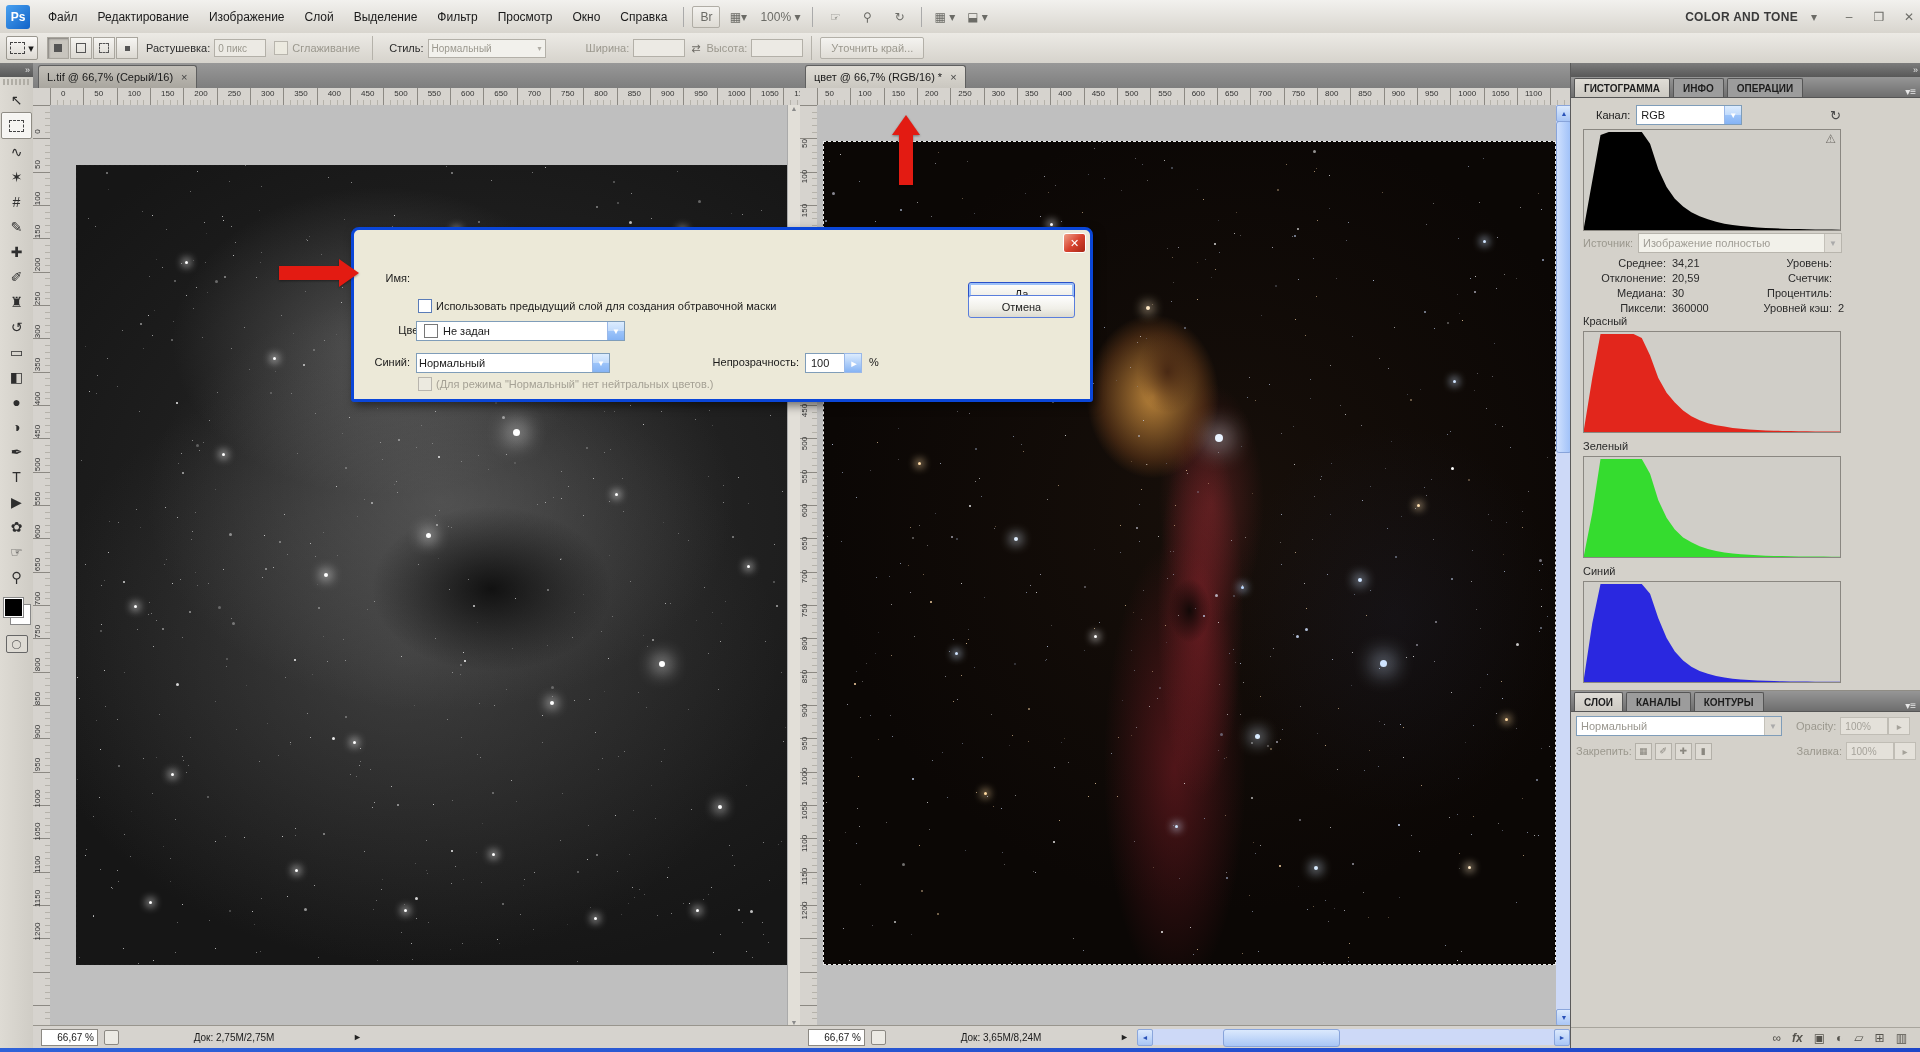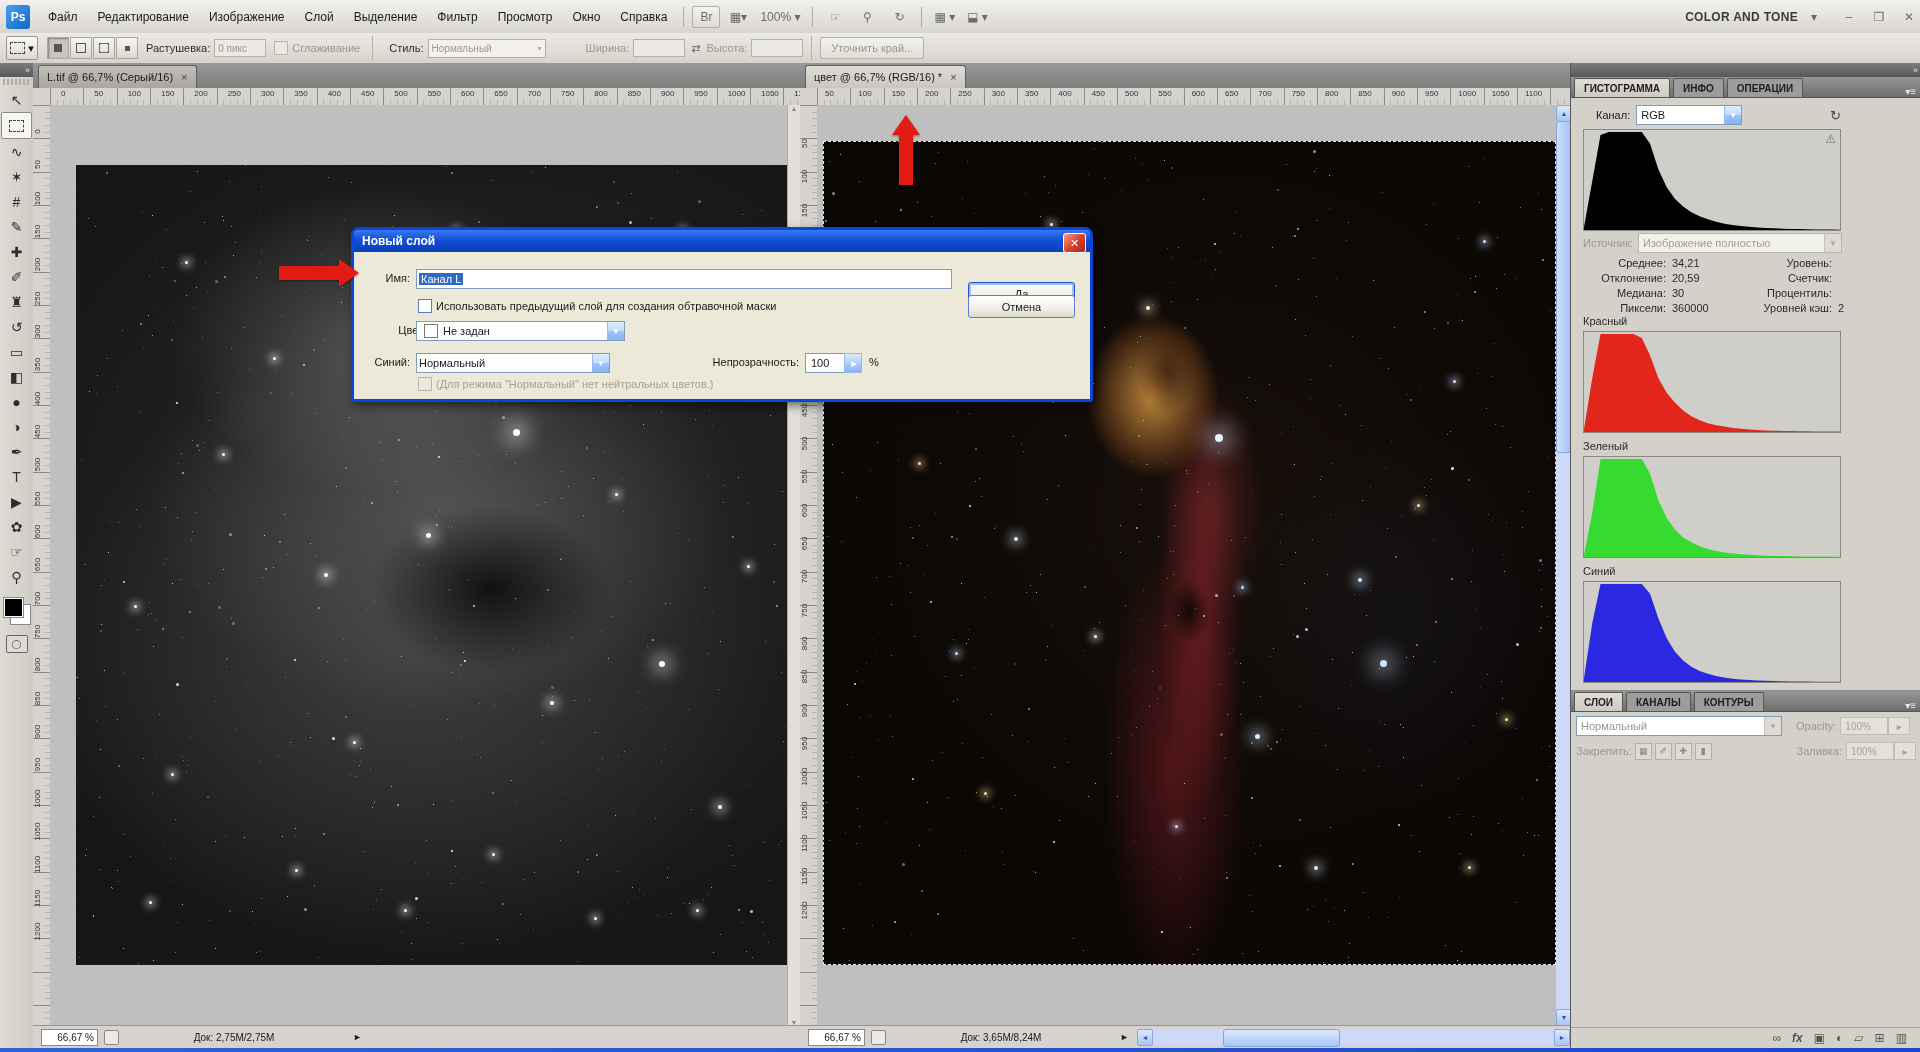--- a/index.html
+++ b/index.html
@@ -1670,29 +1670,23 @@
         <span class="bicon">▣</span>
         <span class="bicon">◐</span>
         <span class="bicon">▱</span>
         <span class="bicon">⊞</span>
         <span class="bicon">▥</span>
       </div>
     </div>
   </div>
 
   <div id="dialog">
-    <div class="dtitle">
-        <span>Новый слой</span>
-      </div>
     <div class="dclose">✕</div>
 
     <div class="dlabel" style="left:8px;top:42px;width:48px">Имя:</div>
-    <div class="dinput" style="left:62px;top:39px;width:532px">
-        <span class="selspan">Канал L</span>
-      </div>
     <div class="xpbutton default" style="left:614px;top:52px">Да</div>
     <div class="xpbutton" style="left:614px;top:65px">Отмена</div>
 
     <span class="cb" style="left:64px;top:69px"></span>
     <div class="dlabel" style="left:82px;top:70px;width:440px;text-align:left">Использовать предыдущий слой для создания обтравочной маски</div>
 
     <div class="dlabel" style="left:24px;top:94px;width:48px">Цвет:</div>
     <div class="dinput" style="left:62px;top:91px;width:205px">
       <span style="width:12px;height:12px;border:1px solid #777;background:#fff;margin:0 5px"></span>
       <span>Не задан</span>

